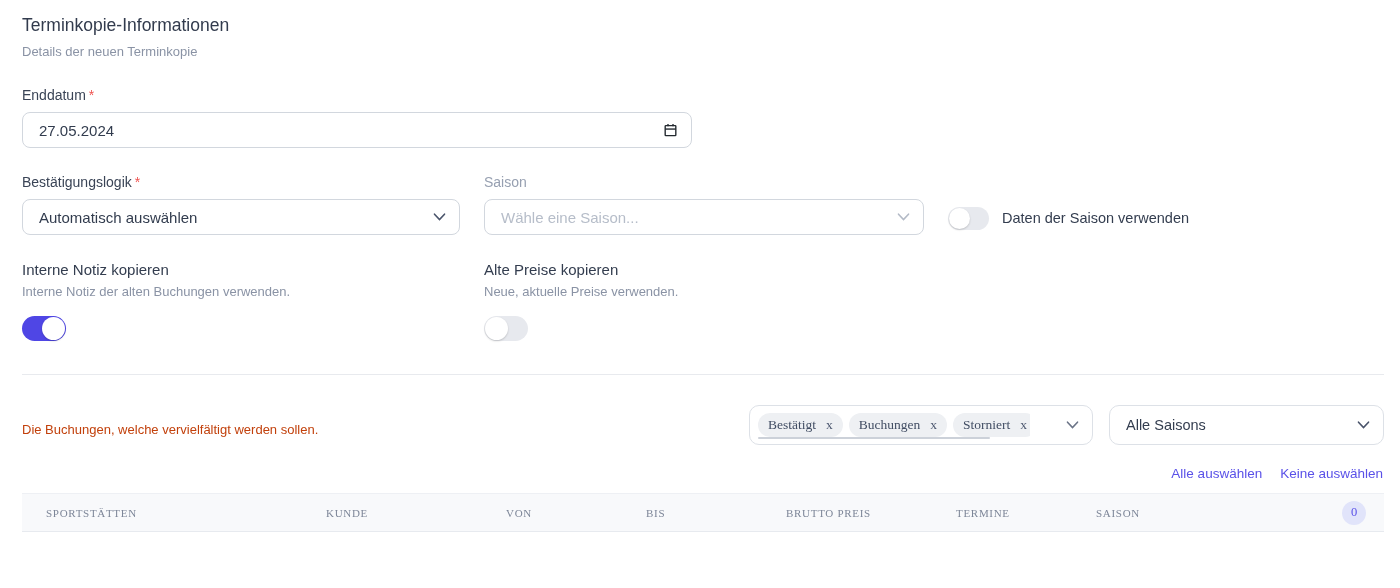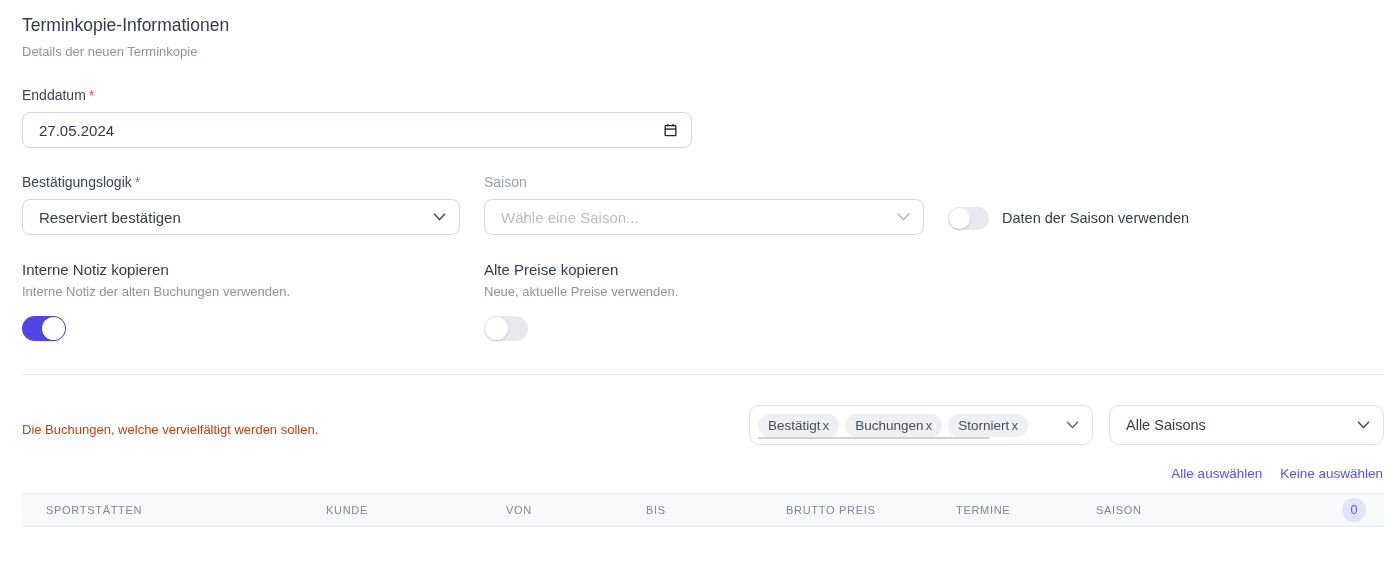--- a/index.html
+++ b/index.html
@@ -73,21 +73,21 @@
   .filters { display:flex; align-items:center; gap:16px; }
   .multiselect {
     position:relative; width:344px; height:40px;
     border:1px solid #dde1e7; border-radius:10px; background:#fff;
     display:flex; align-items:center; padding:0 34px 0 8px; cursor:pointer;
   }
   .tags { display:flex; gap:6px; width:272px; overflow:hidden; white-space:nowrap; }
   .tag {
     flex:0 0 auto; background:#eef0f3; border-radius:13px;
     padding:4px 10px; font-size:13.5px; color:#414d63;
-    display:flex; gap:2px; align-items:center;
+    display:flex; gap:10px; align-items:center;font-family:Liberation Serif, serif;
   }
   .tag .tag-x { color:#4d5870; }
   .ms-scrollline { position:absolute; left:8px; bottom:5px; width:232px; height:2px; background:#ccd1d9; border-radius:2px; }
 
   .saisons-select {
     position:relative; width:275px; height:40px;
     border:1px solid #dde1e7; border-radius:10px; background:#fff;
     display:flex; align-items:center; padding:0 36px 0 16px;
     font-size:14.5px; color:#333d4f; cursor:pointer;
   }
@@ -101,23 +101,23 @@
   .select-links a { font-size:13.5px; color:#5a51e8; text-decoration:none; cursor:pointer; }
 
   
   .abo-table { margin-top:12px; }
   .t-row {
     display:grid;
     grid-template-columns:280px 180px 140px 140px 170px 140px 1fr 118px;
     align-items:center;
   }
   .t-head {
-    height:34px; background:#f8f9fb;
+    height:39px; background:#f8f9fb;
     border-top:1px solid #eef0f4; border-bottom:1px solid #e7eaef;
-    font-size:11px; letter-spacing:.7px; color:#7d8698;
+    font-size:11px; letter-spacing:.7px; color:#7d8698;font-family:Liberation Serif, serif;
   }
   .t-cell { padding-left:24px; overflow:hidden; white-space:nowrap; }
   .t-cell.last { display:flex; justify-content:flex-end; align-items:center; padding-right:18px; gap:12px; }
   .t-body-row { height:47px; border-bottom:1px solid #e9ecf0; font-size:14.5px; color:#3a4557; }
 
   .count-badge {
     width:24px; height:24px; border-radius:50%; background:#e1e4fa;
     color:#5a51e8; font-size:12.5px; letter-spacing:0;
     display:flex; align-items:center; justify-content:center;
   }
@@ -152,21 +152,21 @@
     </div>
   </div>
 </div>
 
 <div class="row-selects">
   <div>
     <div class="field-label">
       <span>Bestätigungslogik</span><span class="req">*</span>
     </div>
     <div class="input-box select-box">
-      <span>Reserviert bestätigen</span>
+      <span>Automatisch auswählen</span>
       <span class="right-icon chev">
         <svg width="13" height="9" viewBox="0 0 13 9" fill="none" stroke="currentColor" stroke-width="1.6" stroke-linecap="round">
             <path d="M1.5 1.7 L6.5 7 L11.5 1.7"></path>
           </svg>
       </span>
     </div>
   </div>
   <div>
     <div class="field-label muted">Saison</div>
     <div class="input-box select-box">

